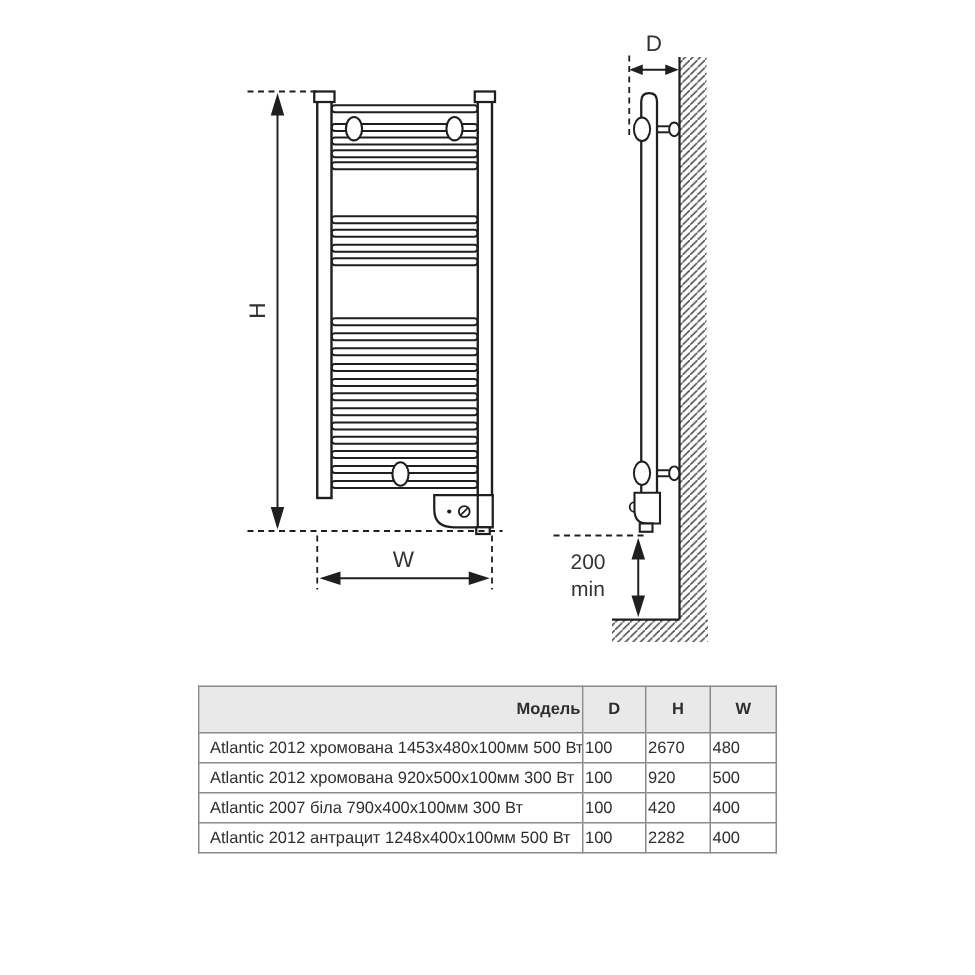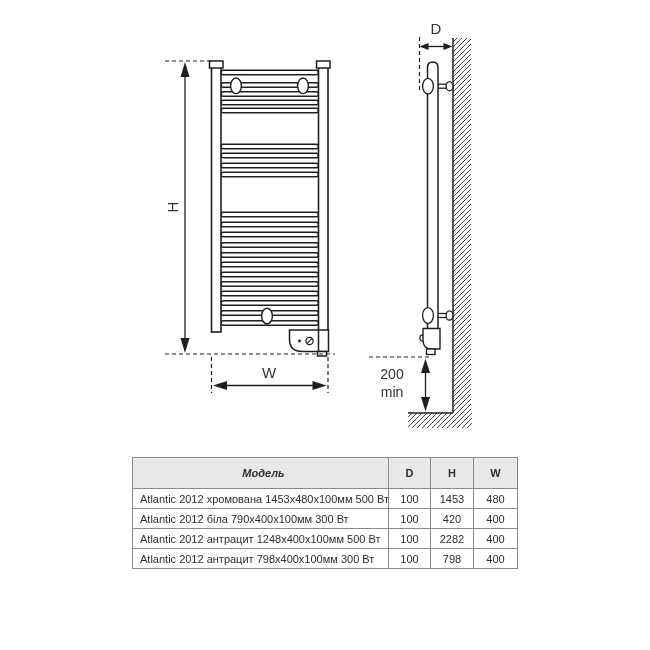--- a/index.html
+++ b/index.html
@@ -7,22 +7,22 @@
          font-family:"Liberation Sans",sans-serif;}
   svg{position:absolute;left:0;top:0;}
   svg text{font-family:"Liberation Sans",sans-serif;fill:#333333;}
   .dim-label{font-size:15px;}
   .clear-label{font-size:14px;}
 
   table.spec{position:absolute;left:132px;top:457px;width:385px;border-collapse:collapse;
              table-layout:fixed;font-size:11px;color:#2e2e2e;}
   table.spec th,table.spec td{border:1px solid #8a8a8a;white-space:nowrap;overflow:hidden;}
   table.spec th{background:#e9e9e9;height:28px;font-weight:bold;text-align:center;}
-  table.spec th.model{text-align:center;padding-left:7px;font-style:italic;}
-  table.spec td{height:17px;text-align:center;background:#ffffff;}
+  table.spec th.model{text-align:right;padding-left:7px;}
+  table.spec td{height:17px;background:#ffffff;}
   table.spec td.model{text-align:left;padding-left:7px;}
 </style>
 </head>
 <body>
 
 <div class="stage">
 
   <svg width="650" height="450" viewBox="0 0 650 450">
     <defs>
       <pattern id="hatch" width="5" height="5" patternUnits="userSpaceOnUse">
@@ -154,36 +154,36 @@
         <th class="model">Модель</th>
         <th>D</th>
         <th>H</th>
         <th>W</th>
       </tr>
     </thead>
     <tbody id="table-body">
         <tr>
           <td class="model">Atlantic 2012 хромована 1453х480х100мм 500 Вт</td>
           <td>100</td>
-          <td>1453</td>
+          <td>2670</td>
           <td>480</td>
         </tr>
         <tr>
-          <td class="model">Atlantic 2012 біла 790х400х100мм 300 Вт</td>
+          <td class="model">Atlantic 2012 хромована 920х500х100мм 300 Вт</td>
+          <td>100</td>
+          <td>920</td>
+          <td>500</td>
+        </tr>
+        <tr>
+          <td class="model">Atlantic 2007 біла 790х400х100мм 300 Вт</td>
           <td>100</td>
           <td>420</td>
           <td>400</td>
         </tr>
         <tr>
           <td class="model">Atlantic 2012 антрацит 1248х400х100мм 500 Вт</td>
           <td>100</td>
           <td>2282</td>
           <td>400</td>
         </tr>
-        <tr>
-          <td class="model">Atlantic 2012 антрацит 798х400х100мм 300 Вт</td>
-          <td>100</td>
-          <td>798</td>
-          <td>400</td>
-        </tr>
       </tbody>
   </table>
 </div>
 
 </body></html>

